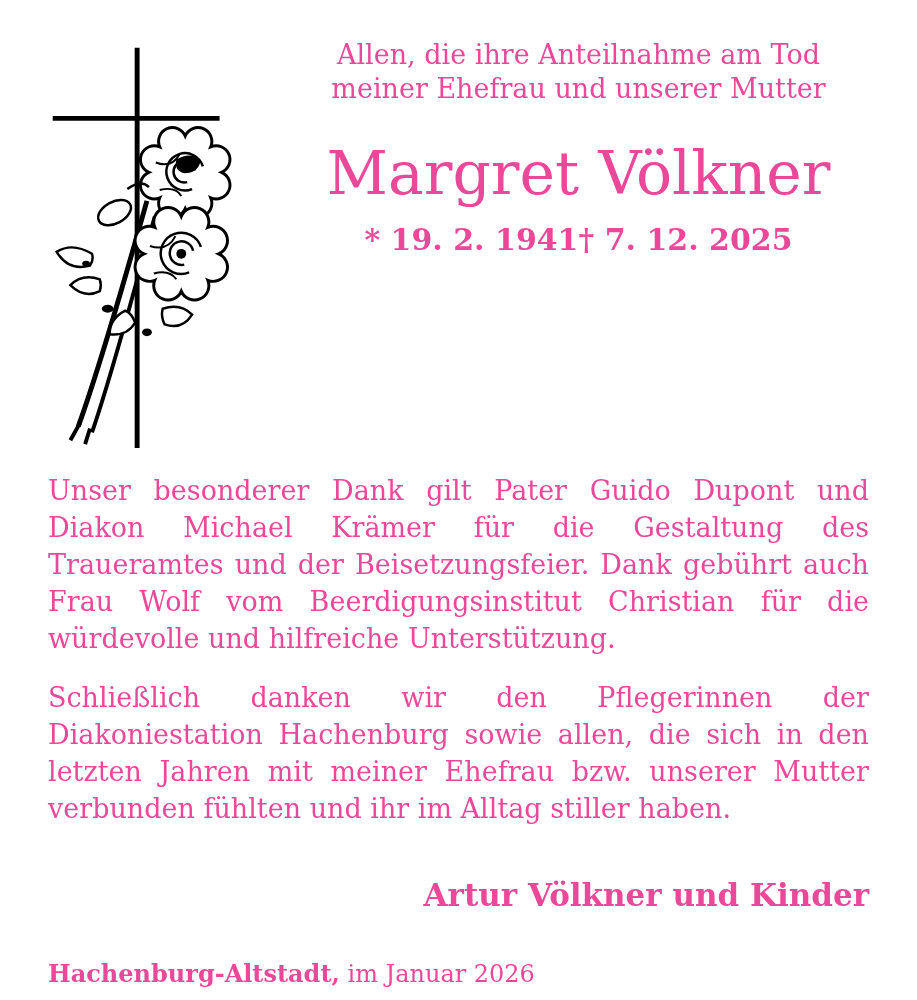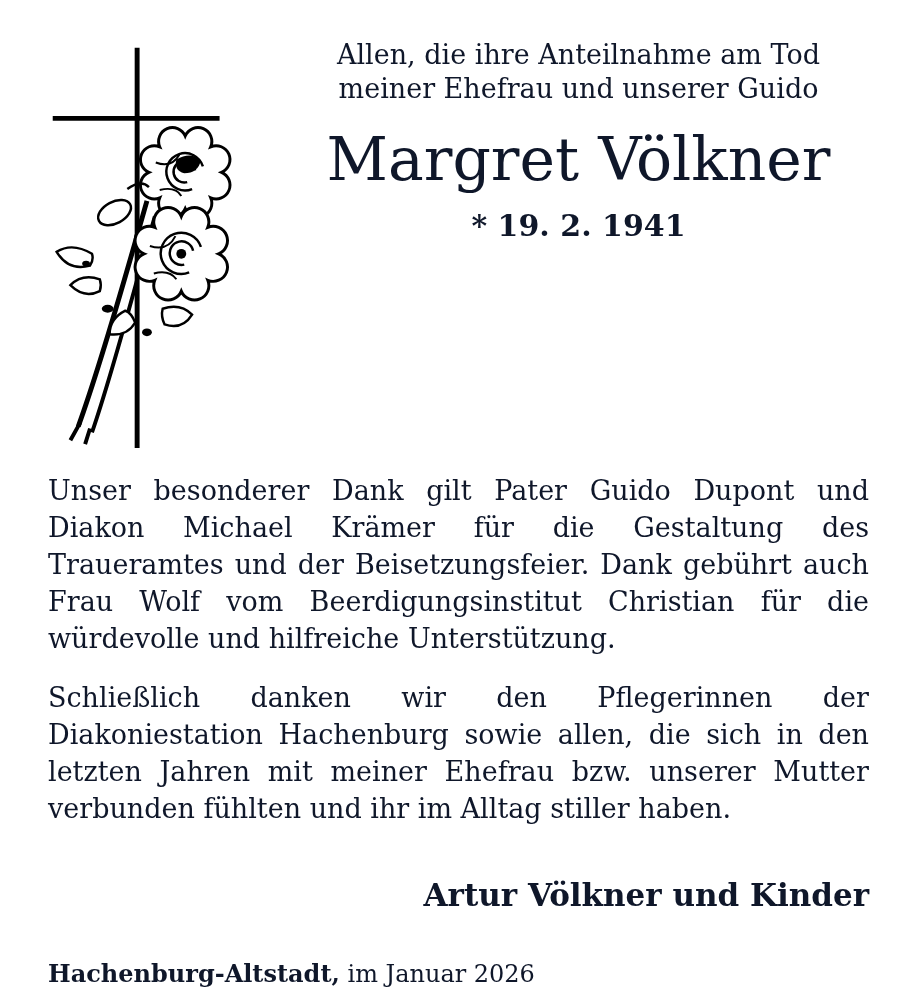--- a/index.html
+++ b/index.html
@@ -1,21 +1,21 @@
 <!DOCTYPE html>
 <html lang="de"><head>
 <meta charset="utf-8">
 <style>
   html, body { margin: 0; padding: 0; background: #ffffff; }
   .page {
     position: relative;
     width: 917px;
     height: 1000px;
     background: #ffffff;
-    color: #0f172a;
+    color: #ec4899;
     font-family: "DejaVu Serif", "Liberation Serif", serif;
     overflow: hidden;
   }
   .top { position: relative; height: 458px; }
   .illustration {
     position: absolute;
     left: 30px;
     top: 32px;
     width: 228px;
     height: 422px;
@@ -24,21 +24,21 @@
     position: absolute;
     left: 278px;
     right: 38px;
     top: 38px;
     text-align: center;
   }
   .intro { font-size: 27px; line-height: 34px; }
   .name {
     font-size: 60px;
     line-height: 66px;
-    margin-top: 20px;
+    margin-top: 34px;
     white-space: nowrap;
   }
   .dates {
     margin-top: 16px;
     font-size: 30px;
     font-weight: bold;
     display: flex;
     justify-content: center;
     white-space: nowrap;
   }
@@ -113,25 +113,26 @@
           <ellipse cx="78" cy="282" rx="6" ry="4"></ellipse>
           <ellipse cx="118" cy="306" rx="5" ry="4"></ellipse>
           <ellipse cx="56" cy="236" rx="4" ry="3"></ellipse>
         </g>
       </svg>
     </div>
 
     <div class="head-col">
       <div class="intro">
         <div>Allen, die ihre Anteilnahme am Tod</div>
-        <div>meiner Ehefrau und unserer Guido</div>
+        <div>meiner Ehefrau und unserer Mutter</div>
       </div>
       <div class="name">Margret Völkner</div>
       <div class="dates">
         <span>* 19. 2. 1941</span>
+        <span>† 7. 12. 2025</span>
       </div>
     </div>
 
   </div>
 
   <p class="body-par first">Unser besonderer Dank gilt Pater Guido Dupont und Diakon Michael Krämer für die Gestaltung des Traueramtes und der Beisetzungsfeier. Dank gebührt auch Frau Wolf vom Beerdigungsinstitut Christian für die würdevolle und hilfreiche Unterstützung.</p>
   <p class="body-par second">Schließlich danken wir den Pflegerinnen der Diakoniestation Hachenburg sowie allen, die sich in den letzten Jahren mit meiner Ehefrau bzw. unserer Mutter verbunden fühlten und ihr im Alltag stiller haben.</p>
 
   <div class="signature">Artur Völkner und Kinder</div>
 

